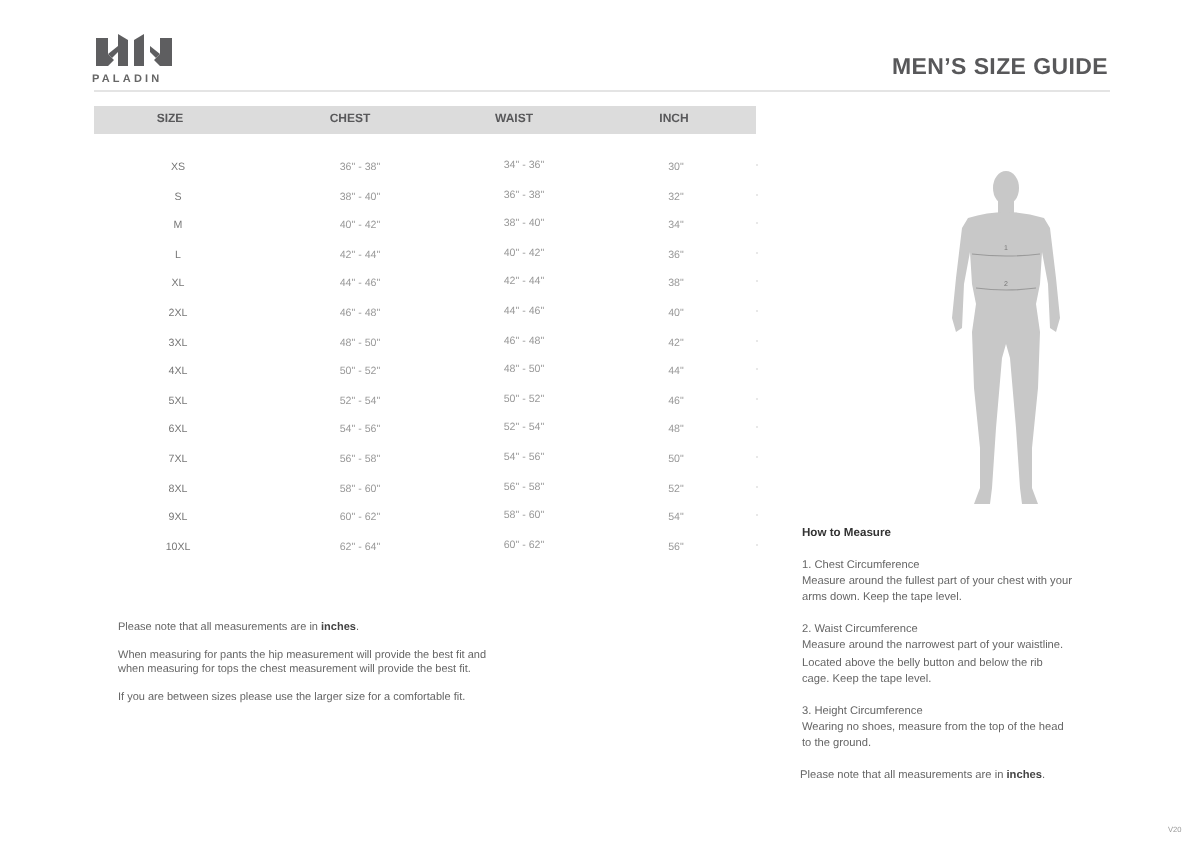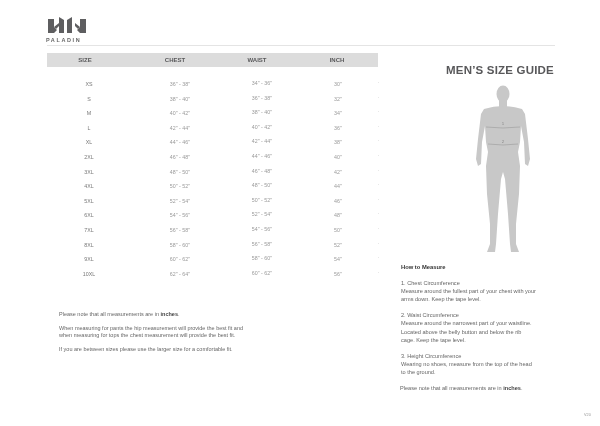--- a/index.html
+++ b/index.html
@@ -3,21 +3,21 @@
 <meta charset="utf-8">
 <style>
   html, body { margin: 0; padding: 0; }
   body {
     width: 600px; height: 426px; background: #ffffff; position: relative; overflow: hidden;
     font-family: "Liberation Sans", "DejaVu Sans", sans-serif; color: #666;
   }
   .logo { position: absolute; left: 46px; top: 16px; width: 45px; height: 28px; }
   .logo svg { display: block; }
   .logo-text { position: absolute; left: 0; top: 21px; font-size: 5.5px; letter-spacing: 1.6px; color: #666; font-weight: bold; }
-  .page-title { position: absolute; right: 46px; top: 28px; font-size: 11.5px; font-weight: bold; color: #58585a; letter-spacing: 0.2px; margin-top: 36px; }
+  .page-title { position: absolute; right: 46px; top: 28px; font-size: 11.5px; font-weight: bold; color: #58585a; letter-spacing: 0.2px; }
   .rule { position: absolute; left: 47px; top: 45px; width: 508px; height: 1px; background: #e4e4e4; }
   .table-head { position: absolute; left: 47px; top: 53px; width: 331px; height: 14px; background: #dcdcdc; }
   .th { position: absolute; top: 0; line-height: 14px; font-size: 6px; color: #58585a; font-weight: bold; text-align: center; }
   .rows { position: absolute; left: 47px; top: 80px; width: 340px; }
   .row { position: relative; height: 14.6px; }
   .cell { position: absolute; top: 0; font-size: 5.3px; color: #9a9a9a; text-align: center; line-height: 8px; }
   .cell.size { color: #777; }
   .dot { position: absolute; left: 331px; top: 2px; width: 1px; height: 1px; background: #e8e8e8; }
   .c0 { left: 22px; width: 40px; }
   .c1 { left: 108px; width: 50px; }

